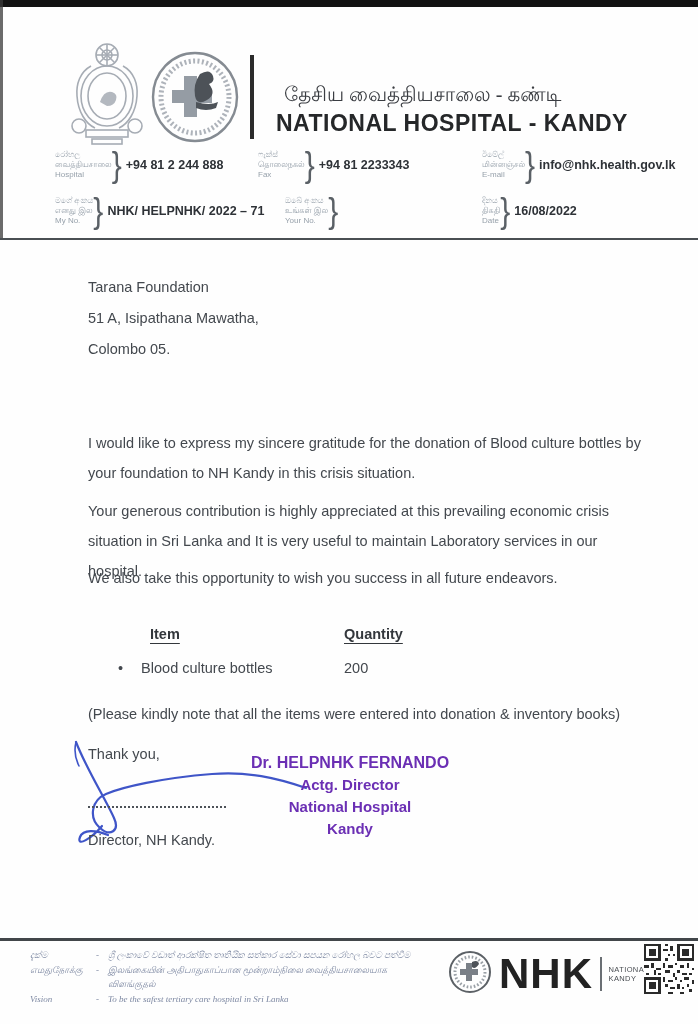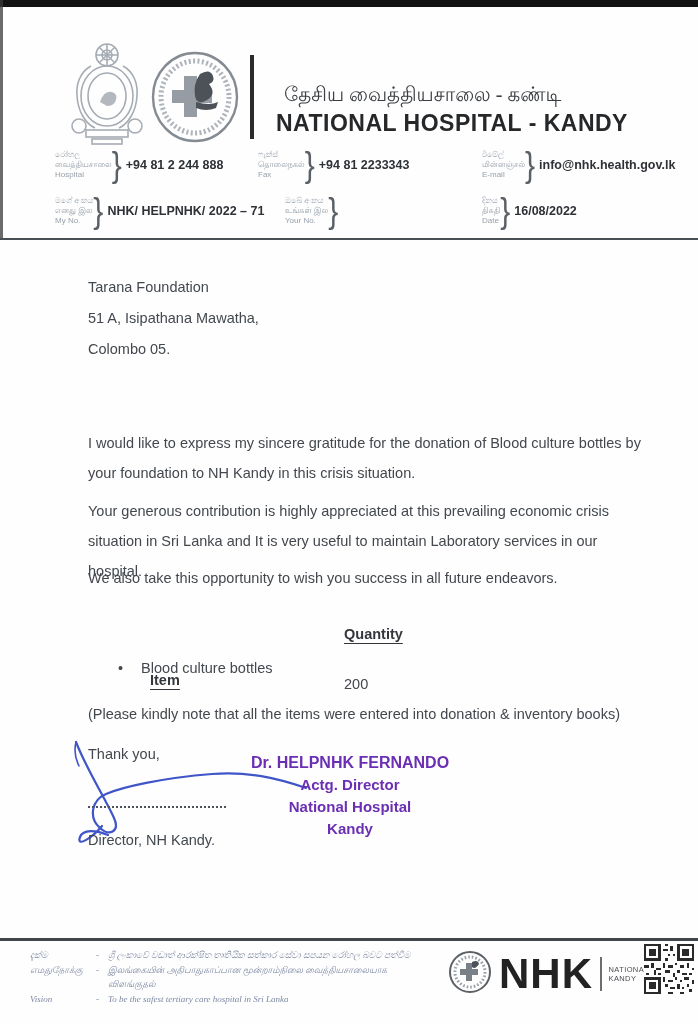--- a/index.html
+++ b/index.html
@@ -152,27 +152,27 @@
     <div>Tarana Foundation</div>
     <div>51 A, Isipathana Mawatha,</div>
     <div>Colombo 05.</div>
   </div>
 
 
   <div class="abs body-txt para" style="left:88px;top:428px;">I would like to express my sincere gratitude for the donation of Blood culture bottles by your foundation to NH Kandy in this crisis situation.</div>
   <div class="abs body-txt para" style="left:88px;top:496px;">Your generous contribution is highly appreciated at this prevailing economic crisis situation in Sri Lanka and It is very useful to maintain Laboratory services in our hospital.</div>
   <div class="abs body-txt para" style="left:88px;top:563px;">We also take this opportunity to wish you success in all future endeavors.</div>
 
-  <div class="abs th" style="left:150px;top:626px;margin-top:46px;">Item</div>
+  <div class="abs th" style="left:150px;top:626px;">Item</div>
   <div class="abs th" style="left:344px;top:626px;">Quantity</div>
   <div class="abs body-txt" style="left:118px;top:660px;">
     <span>•</span>
     <span style="padding-left:14px;">Blood culture bottles</span>
   </div>
-  <div class="abs body-txt" style="left:344px;top:660px;margin-top:16px;">200</div>
+  <div class="abs body-txt" style="left:344px;top:660px;">200</div>
 
   <div class="abs body-txt" style="left:88px;top:706px;width:580px;">(Please kindly note that all the items were entered into donation &amp; inventory books)</div>
 
   <div class="abs body-txt" style="left:88px;top:746px;">Thank you,</div>
 
   <div class="abs" style="left:62px;top:738px;">
     <svg width="250" height="110" viewBox="0 0 250 110" fill="none" stroke="#3f55c8" stroke-width="2.2" stroke-linecap="round">
       <path d="M14 4 C 24 30, 44 62, 52 80 C 58 93, 48 99, 38 90 C 26 79, 30 62, 44 56 C 60 49, 100 40, 150 36 C 185 33, 215 40, 244 50"></path>
       <path d="M40 88 C 30 100, 14 110, 18 99 C 21 91, 34 92, 46 97"></path>
       <path d="M14 4 C 12 12, 13 20, 17 28" stroke-width="1.6"></path>

